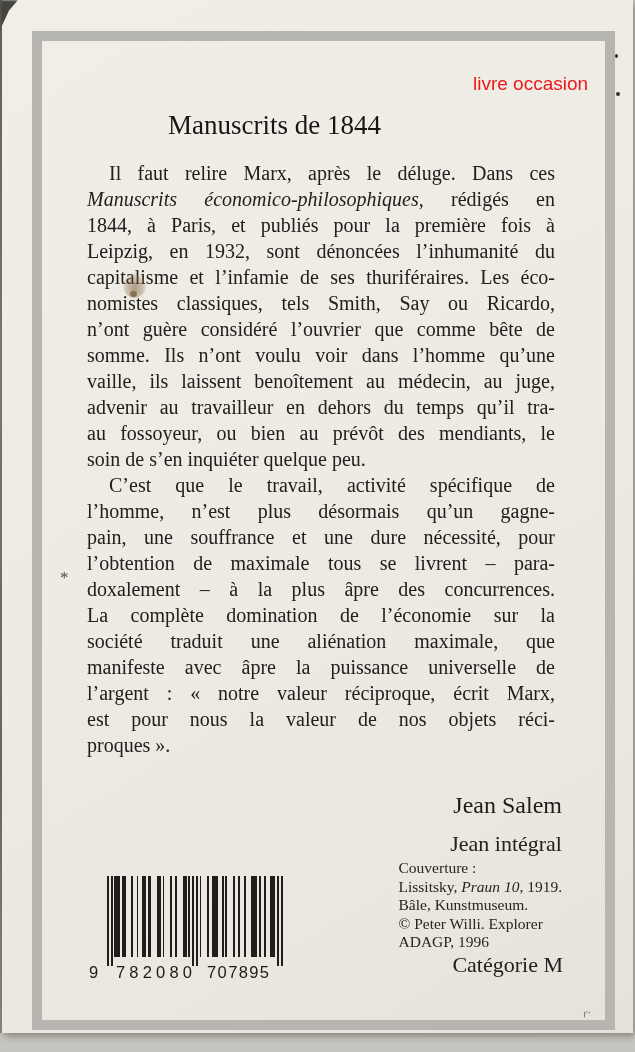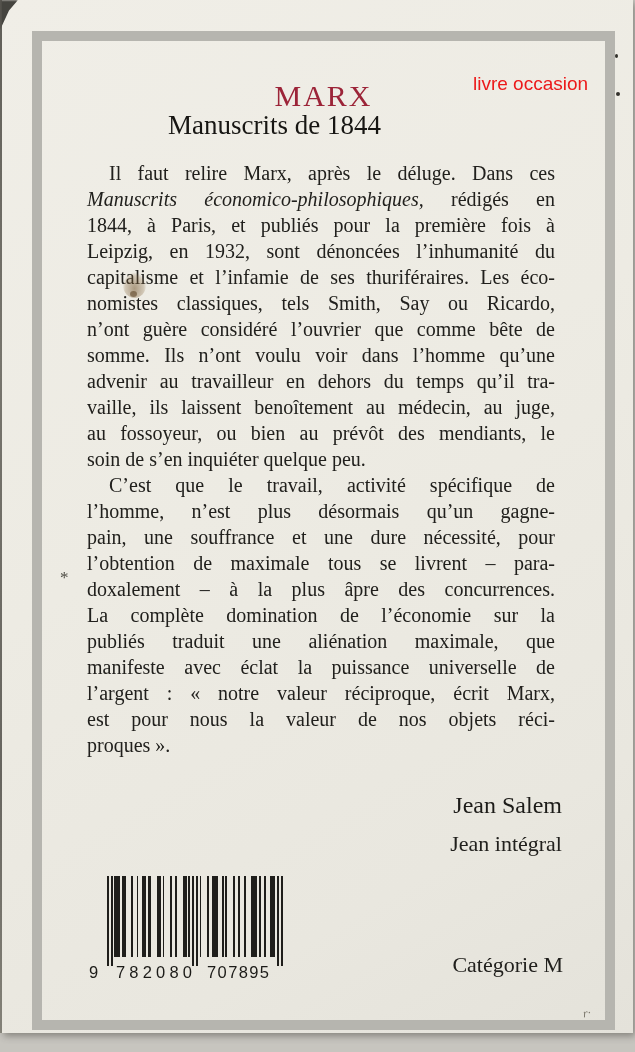--- a/index.html
+++ b/index.html
@@ -45,51 +45,57 @@
   #speck-2{left:616px;top:92px;width:4px;height:4px;}
 </style>
 </head>
 <body>
 
 <div id="canvas">
   <div id="cover"></div>
   <div id="frame"></div>
 
   <div id="used-label" style="color: rgb(236, 26, 26);">livre occasion</div>
-  <div id="title" style="color: rgb(156, 36, 56);">MARX</div>
   <div id="subtitle">Manuscrits de 1844</div>
 
   <div id="body-block">
       <div class="line indent">Il faut relire Marx, après le déluge. Dans ces</div>
       <div class="line"><span></span><span class="it">Manuscrits économico-philosophiques,</span><span> rédigés en</span></div>
       <div class="line">1844, à Paris, et publiés pour la première fois à</div>
       <div class="line">Leipzig, en 1932, sont dénoncées l’inhumanité du</div>
       <div class="line">capitalisme et l’infamie de ses thuriféraires. Les éco-</div>
       <div class="line">nomistes classiques, tels Smith, Say ou Ricardo,</div>
       <div class="line">n’ont guère considéré l’ouvrier que comme bête de</div>
       <div class="line">somme. Ils n’ont voulu voir dans l’homme qu’une</div>
+      <div class="line">vaille, ils laissent benoîtement au médecin, au juge,</div>
       <div class="line">advenir au travailleur en dehors du temps qu’il tra-</div>
-      <div class="line">vaille, ils laissent benoîtement au médecin, au juge,</div>
       <div class="line">au fossoyeur, ou bien au prévôt des mendiants, le</div>
       <div class="line last">soin de s’en inquiéter quelque peu.</div>
       <div class="line indent">C’est que le travail, activité spécifique de</div>
       <div class="line">l’homme, n’est plus désormais qu’un gagne-</div>
       <div class="line">pain, une souffrance et une dure nécessité, pour</div>
       <div class="line">l’obtention de maximale tous se livrent – para-</div>
       <div class="line">doxalement – à la plus âpre des concurrences.</div>
       <div class="line">La complète domination de l’économie sur la</div>
-      <div class="line">publiés traduit une aliénation maximale, que</div>
-      <div class="line">manifeste avec éclat la puissance universelle de</div>
+      <div class="line">société traduit une aliénation maximale, que</div>
+      <div class="line">manifeste avec âpre la puissance universelle de</div>
       <div class="line">l’argent : « notre valeur réciproque, écrit Marx,</div>
       <div class="line">est pour nous la valeur de nos objets réci-</div>
       <div class="line last">proques ».</div>
     </div>
 
   <div id="author">Jean Salem</div>
   <div id="edition">Jean intégral</div>
+  <div id="credits">
+      <div class="line last">Couverture :</div>
+      <div class="line last"><span>Lissitsky, </span><span class="it">Praun 10</span><span>, 1919.</span></div>
+      <div class="line last">Bâle, Kunstmuseum.</div>
+      <div class="line last">© Peter Willi. Explorer</div>
+      <div class="line last">ADAGP, 1996</div>
+    </div>
   <div id="category">Catégorie M</div>
 
   <div id="barcode"><svg width="200" height="106" viewBox="0 0 200 106" shape-rendering="crispEdges">
         <rect x="19.00" y="0" width="1.85" height="90" fill="#1f1e1b"></rect>
         <rect x="22.70" y="0" width="1.85" height="90" fill="#1f1e1b"></rect>
         <rect x="26.40" y="0" width="1.85" height="81" fill="#1f1e1b"></rect>
         <rect x="28.25" y="0" width="1.85" height="81" fill="#1f1e1b"></rect>
         <rect x="30.10" y="0" width="1.85" height="81" fill="#1f1e1b"></rect>
         <rect x="33.80" y="0" width="1.85" height="81" fill="#1f1e1b"></rect>
         <rect x="35.65" y="0" width="1.85" height="81" fill="#1f1e1b"></rect>

